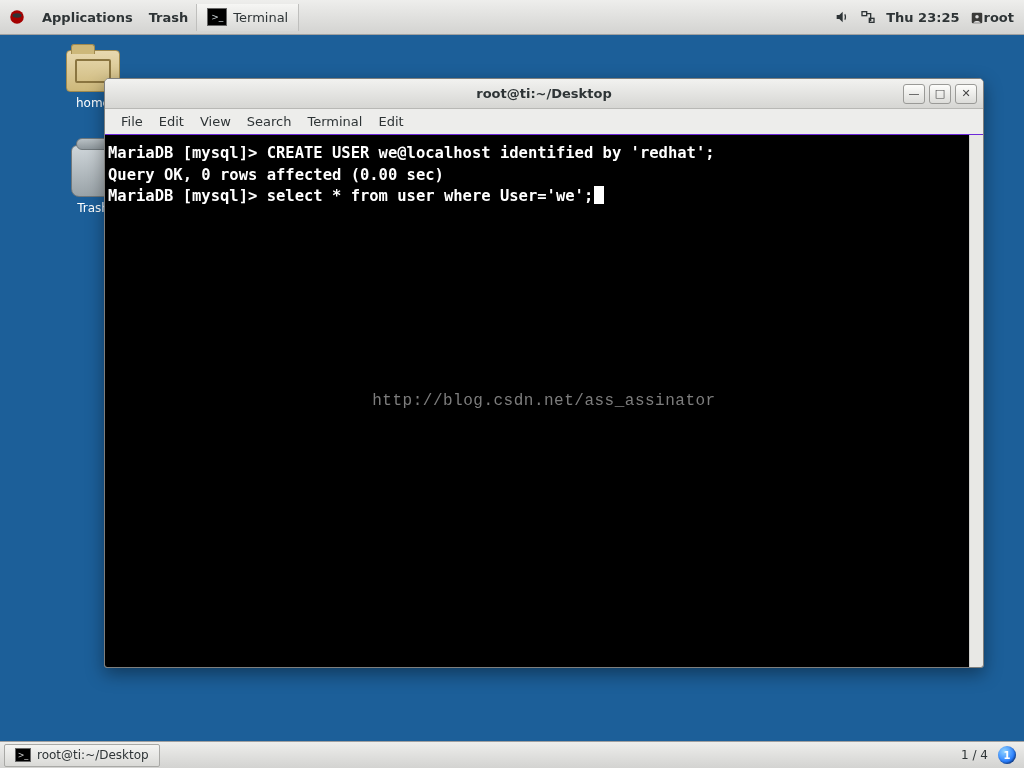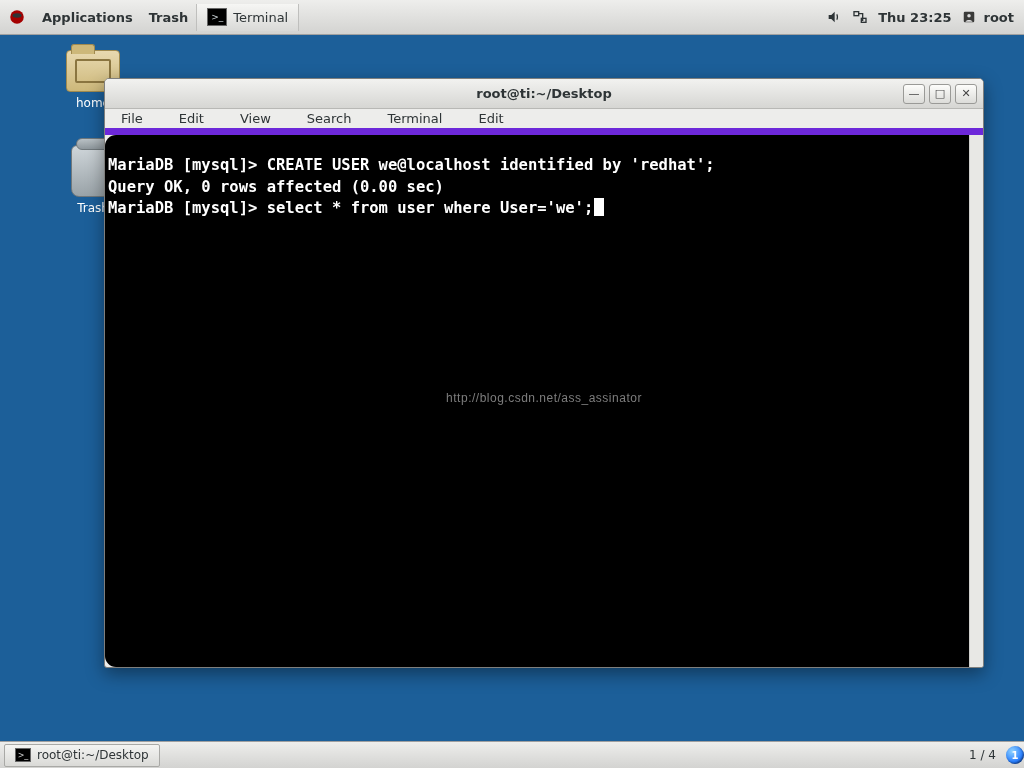--- a/index.html
+++ b/index.html
@@ -18,21 +18,21 @@
 }
 .top-panel .hat {
   width: 22px; height: 22px; margin: 0 6px 0 6px;
   display: flex; align-items: center; justify-content: center;
 }
 .top-panel .menu-item { padding: 0 8px; cursor: pointer; font-weight: bold; }
 .top-panel .spacer { flex: 1; }
 .top-panel .tray { display: flex; align-items: center; gap: 10px; padding-right: 10px; }
 .top-panel .tray .ico { width: 16px; height: 16px; display:inline-flex; align-items:center; justify-content:center; }
 .top-panel .clock { font-weight: bold; }
-.top-panel .user-chip { display:flex; align-items:flex-start; gap:8px; font-weight:bold; }
+.top-panel .user-chip { display:flex; align-items:flex-end; gap:0; font-weight:bold; }
 .launcher {
   display:flex; align-items:center; gap:6px; height:27px;
   padding:0 10px; border-left:1px solid #bfbfbd; border-right:1px solid #bfbfbd;
   background:linear-gradient(#f6f6f4,#d9d9d7);
 }
 .launcher .term-ico {
   width:20px; height:18px; background:#000; border:1px solid #666;
   display:flex; align-items:center; justify-content:center; color:#cfd8dc; font-size:9px;
 }
 
@@ -69,55 +69,55 @@
   border-bottom:1px solid #b8b8b5; display:flex; align-items:center; position:relative;
 }
 .titlebar .title{ position:absolute; left:0; right:0; text-align:center; font-weight:bold; font-size:13px; color:#2e3436; }
 .titlebar .controls{ position:absolute; right:6px; display:flex; gap:4px; }
 .win-btn{
   width:22px; height:20px; background:linear-gradient(#fdfdfb,#dcdcd9);
   border:1px solid #9a9a97; border-radius:3px; display:flex; align-items:center; justify-content:center;
   font-size:11px; color:#444; cursor:pointer;
 }
 .menubar{
-  height:26px; background:#ededeb; border-bottom:7px solid #6d28d9;
-  display:flex; align-items:center; gap:20px; padding:0 8px; font-size:13px; color:#2e3436;
+  height:26px; background:#ededeb; border-bottom:1px solid #6d28d9;
+  display:flex; align-items:center; gap:0; padding:0 8px; font-size:13px; color:#2e3436;
 }
 .menubar .mi{ padding:2px 8px; cursor:pointer; }
 .terminal{
   flex:1; background:#000; color:#fff; font-family:"DejaVu Sans Mono","Liberation Mono",monospace;
-  font-size:15.5px; font-weight:bold; padding:20px 3px; line-height:1.4; position:relative; overflow:hidden;border-radius:11px;
+  font-size:15.5px; font-weight:bold; padding:8px 3px; line-height:1.4; position:relative; overflow:hidden;
 }
 .terminal .line{ white-space:pre; }
 .terminal .cursor{
   display:inline-block; width:10px; height:18px; background:#fff; vertical-align:-3px; margin-left:1px;
 }
 .term-scrollbar{
   position:absolute; right:0; top:56px; bottom:0; width:14px;
   background:#e8e8e5; border-left:1px solid #cfcfcc;
 }
 .watermark{
   position:absolute; left:0; right:0; top:48%; text-align:center;
-  color:#7d7d7d; font-family:Liberation Sans, sans-serif; font-size:12px; font-weight:normal; letter-spacing:.5px; pointer-events:none;
+  color:#7d7d7d; font-family:Liberation Mono, monospace; font-size:16px; font-weight:normal; letter-spacing:.5px; pointer-events:none;
 }
 
 .bottom-panel{
   position:absolute; left:0; right:0; bottom:0; height:27px;
   background:linear-gradient(#eeeeec,#d3d3d1); border-top:1px solid #a0a0a0;
   display:flex; align-items:center; font-size:12px; color:#2e3436;
 }
 .task-btn{
   display:flex; align-items:center; gap:6px; height:23px; margin-left:4px; padding:0 10px;
   background:linear-gradient(#f4f4f2,#dadad7); border:1px solid #a9a9a6; border-radius:2px; cursor:pointer;
 }
 .task-btn .term-ico{
   width:16px; height:14px; background:#000; border:1px solid #666; display:flex;
   align-items:center; justify-content:center; color:#ccc; font-size:8px;
 }
-.bottom-panel .right{ margin-left:auto; display:flex; align-items:center; gap:10px; padding-right:0; }
+.bottom-panel .right{ margin-left:auto; display:flex; align-items:center; gap:10px; padding-right:8px; }
 .ws-indicator{
   width:18px; height:18px; border-radius:50%;
   background:radial-gradient(circle at 35% 30%, #8fd3ff, #2a7fff 60%, #0a3a99);
   display:flex; align-items:center; justify-content:center; color:#fff; font-size:10px; font-weight:bold;
   box-shadow:inset -1px -1px 2px rgba(0,0,0,.4);
 }
 </style>
 </head>
 <body>
 

